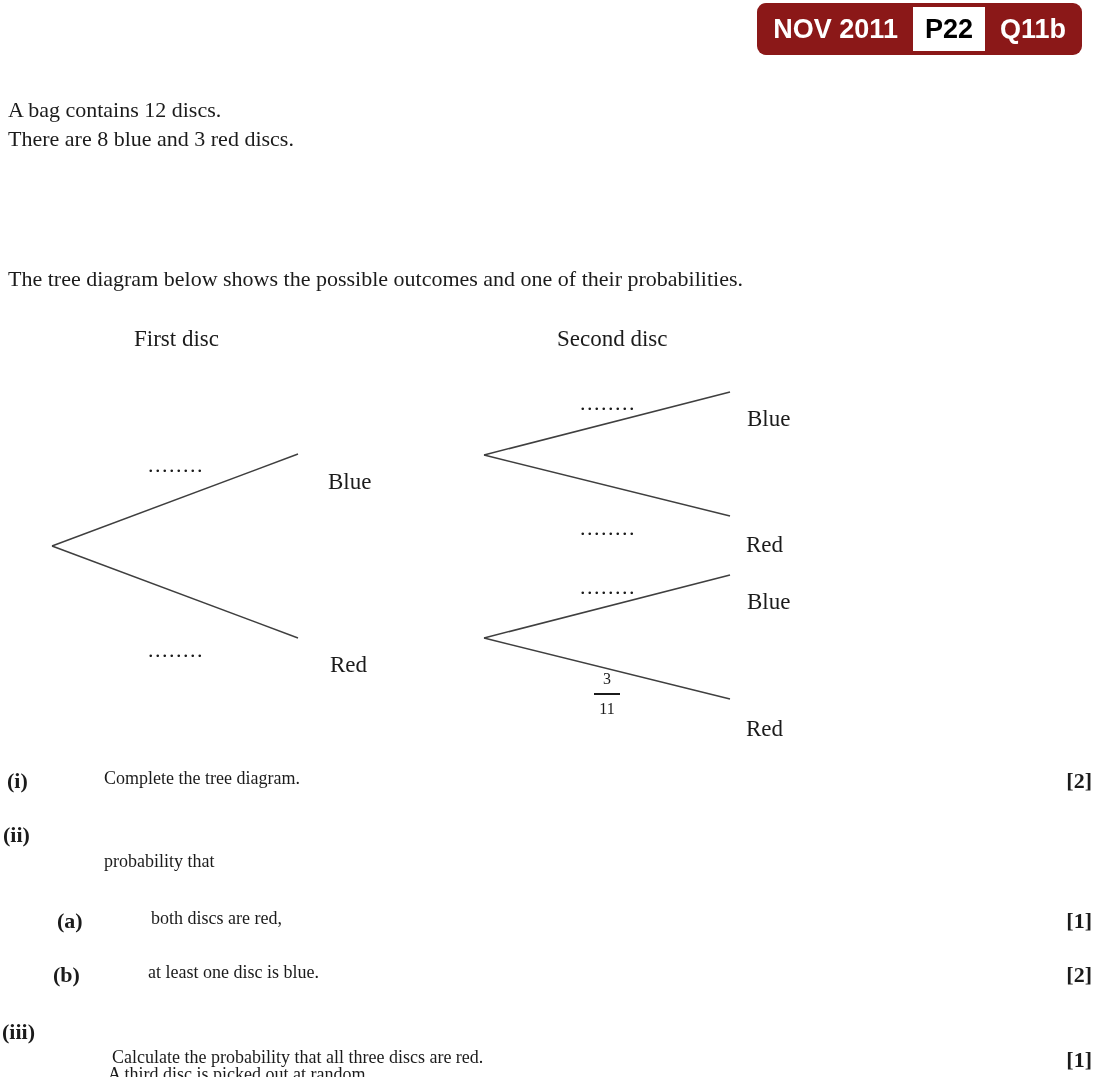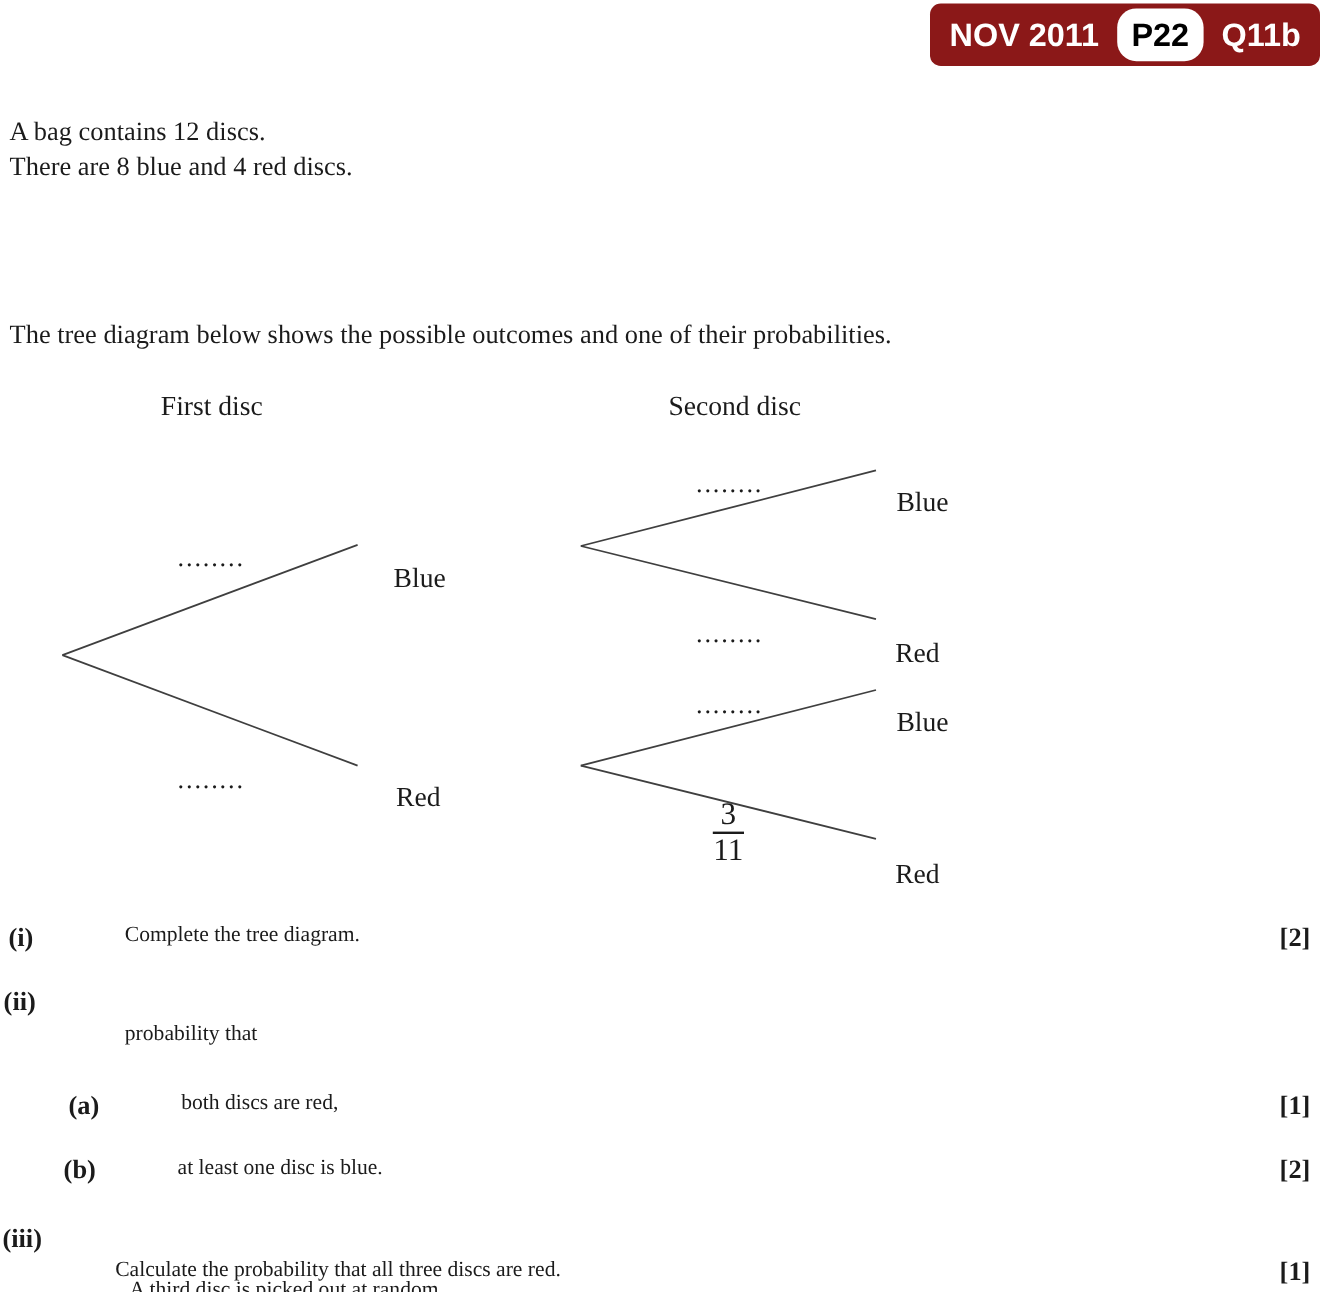--- a/index.html
+++ b/index.html
@@ -3,42 +3,42 @@
 <meta charset="utf-8">
 <style>
   html,body{margin:0;padding:0;background:#ffffff;}
   .page{
     position:relative;width:1100px;height:1077px;background:#ffffff;
     font-family:"Liberation Serif","DejaVu Serif",serif;color:#1b1b1b;
     overflow:hidden;
   }
   
   .badge{
-    position:absolute;top:3px;right:0;height:52px;
+    position:absolute;top:3px;right:18px;height:52px;
     background:#8B1818;border-radius:9px;
     display:flex;align-items:center;gap:15px;padding:0 16px;
     font-family:"Liberation Sans","DejaVu Sans",sans-serif;
     font-weight:bold;font-size:27px;color:#ffffff;
   }
   .badge .chip{
-    background:#ffffff;color:#000000;border-radius:16px;
+    background:#ffffff;color:#000000;border-radius:0;
     height:44px;display:flex;align-items:center;padding:0 12px;
   }
   
   .tline{position:absolute;left:8px;font-size:22px;white-space:nowrap;margin-top:23px;}
   
   .tree-svg{position:absolute;left:0;top:0;pointer-events:none;}
   .tree-label{position:absolute;font-size:23px;white-space:nowrap;margin-top:28px;}
   .dots{
     position:absolute;font-size:22px;letter-spacing:1.5px;
     white-space:nowrap;color:#1b1b1b;
   }
   .fraction{
     position:absolute;left:588px;top:666px;width:38px;text-align:center;
-    font-size:26px;line-height:26px;
+    font-size:16px;line-height:26px;
   }
   .fraction .bar{display:block;width:26px;margin:1px auto;border-top:2px solid #1b1b1b;height:0;}
   
   .qlabel{position:absolute;font-size:22px;font-weight:bold;white-space:nowrap;}
   .qtext{position:absolute;font-size:18px;white-space:nowrap;margin-left:44px;}
   .marks{position:absolute;right:8px;font-size:22px;font-weight:bold;white-space:nowrap;}
   .b{font-weight:bold;}
 </style>
 </head>
 <body>
@@ -47,21 +47,21 @@
 
   <div class="badge">
     <span>NOV 2011</span>
     <span class="chip">
       <span>P22</span>
     </span>
     <span>Q11b</span>
   </div>
 
   <div class="tline" style="top:74px">A bag contains 12 discs.</div>
-  <div class="tline" style="top:103px">There are 8 blue and 4 red discs.</div>
+  <div class="tline" style="top:103px">There are 8 blue and 3 red discs.</div>
   <div class="tline" style="top:243px">The tree diagram below shows the possible outcomes and one of their probabilities.</div>
 
   <svg class="tree-svg" width="1100" height="1077" viewBox="0 0 1100 1077">
     <line x1="52" y1="546" x2="298" y2="454" stroke="#3F3F3F" stroke-width="1.5"></line>
     <line x1="52" y1="546" x2="298" y2="638" stroke="#3F3F3F" stroke-width="1.5"></line>
     <line x1="484" y1="455" x2="730" y2="392" stroke="#3F3F3F" stroke-width="1.5"></line>
     <line x1="484" y1="455" x2="730" y2="516" stroke="#3F3F3F" stroke-width="1.5"></line>
     <line x1="484" y1="638" x2="730" y2="575" stroke="#3F3F3F" stroke-width="1.5"></line>
     <line x1="484" y1="638" x2="730" y2="699" stroke="#3F3F3F" stroke-width="1.5"></line>
   </svg>
@@ -98,16 +98,16 @@
   <div class="qlabel" style="left:57px;top:908px">(a)</div>
   <div class="qtext" style="left:107px;top:908px">both discs are red,</div>
   <div class="marks" style="top:908px">[1]</div>
 
   <div class="qlabel" style="left:53px;top:962px">(b)</div>
   <div class="qtext" style="left:104px;top:962px">at least one disc is blue.</div>
   <div class="marks" style="top:962px">[2]</div>
 
   <div class="qlabel" style="left:2px;top:1019px">(iii)</div>
   <div class="qtext" style="left:64px;top:1064px">A third disc is picked out at random.</div>
-  <div class="qtext" style="left:52px;top:1047px">Calculate the probability that all three discs are red.</div>
+  <div class="qtext" style="left:68px;top:1047px">Calculate the probability that all three discs are red.</div>
   <div class="marks" style="top:1047px">[1]</div>
 
 </div>
 
 </body></html>

